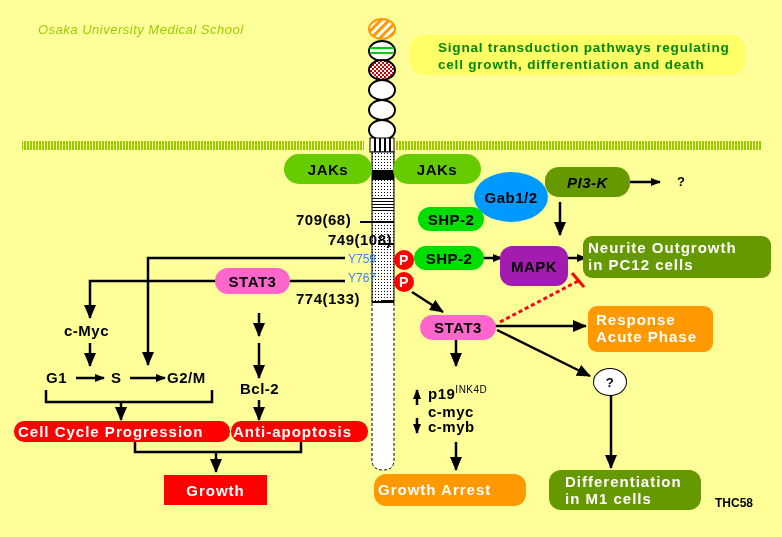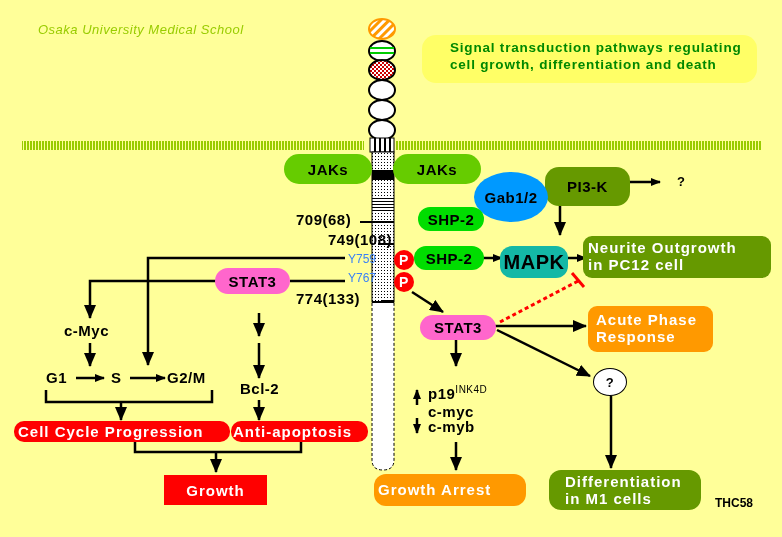--- a/index.html
+++ b/index.html
@@ -16,21 +16,21 @@
   .lbl { font-weight:bold; font-size:15px; color:#000; white-space:nowrap; letter-spacing:0.5px; }
   .red { color:#3b82f6; font-size:12px; font-weight:normal; }
   svg { position:absolute; left:0; top:0; }
 </style>
 </head>
 <body>
 
 <div class="abs hdr" style="left:38px;top:22px;">
   <div>Osaka University Medical School</div>
 </div>
-<div class="abs note" style="left:422px;top:35px;width:335px;height:48px;">
+<div class="abs note" style="left:410px;top:35px;width:335px;height:40px;">
   <div>Signal transduction pathways regulating</div>
   <div>cell growth, differentiation and death</div>
 </div>
 
 <svg width="782" height="537">
   <defs>
     <pattern id="dots" width="3" height="3" patternUnits="userSpaceOnUse">
       <rect width="3" height="3" fill="#ffffff"></rect>
       <rect width="1" height="1" fill="#000"></rect>
     </pattern>
@@ -136,40 +136,40 @@
 <div class="abs lbl" style="left:296px;top:231px;margin-left:32px;">749(108)</div>
 <div class="abs lbl" style="left:296px;top:290px;">774(133)</div>
 <div class="abs red" style="left:348px;top:252px;">Y759</div>
 <div class="abs red" style="left:348px;top:271px;">Y767</div>
 <div class="abs pill" style="left:394px;top:250px;width:20px;height:20px;border-radius:50%;background:#ff0000;color:#fff;font-size:14px;">P</div>
 <div class="abs pill" style="left:394px;top:272px;width:20px;height:20px;border-radius:50%;background:#ff0000;color:#fff;font-size:14px;">P</div>
 
 <div class="abs pill" style="left:284px;top:154px;width:88px;height:30px;border-radius:15px;background:#66cc00;font-size:15px;">JAKs</div>
 <div class="abs pill" style="left:393px;top:154px;width:88px;height:30px;border-radius:15px;background:#66cc00;font-size:15px;">JAKs</div>
 
-<div class="abs pill" style="left:545px;top:167px;width:85px;height:39px;border-radius:14px;background:#669900;font-size:15px;">PI3-K</div>
+<div class="abs pill" style="left:545px;top:167px;width:85px;height:30px;border-radius:14px;background:#669900;font-size:15px;font-style:italic;">PI3-K</div>
 <div class="abs pill" style="left:474px;top:172px;width:74px;height:50px;border-radius:50%;background:#0099ff;font-size:15px;">Gab1/2</div>
 <div class="abs lbl" style="left:677px;top:174px;font-size:13px;">?</div>
 
 <div class="abs pill" style="left:418px;top:207px;width:66px;height:24px;border-radius:12px;background:#00dd00;font-size:15px;">SHP-2</div>
 <div class="abs pill" style="left:414px;top:246px;width:70px;height:24px;border-radius:12px;background:#00dd00;font-size:15px;">SHP-2</div>
 
-<div class="abs pill" style="left:500px;top:246px;width:68px;height:32px;border-radius:12px;background:#14b8a6;font-size:20px;">MAPK</div>
+<div class="abs pill" style="left:500px;top:246px;width:68px;height:40px;border-radius:12px;background:#a21caf;font-size:15px;">MAPK</div>
 
 <div class="abs box" style="left:583px;top:236px;width:188px;height:42px;background:#669900;padding:3px 0 0 5px;">
   <div>Neurite Outgrowth</div>
-  <div>in PC12 cell</div>
+  <div>in PC12 cells</div>
 </div>
 
 <div class="abs pill" style="left:215px;top:268px;width:75px;height:26px;border-radius:13px;background:#ff66cc;font-size:15px;">STAT3</div>
 <div class="abs pill" style="left:420px;top:315px;width:76px;height:25px;border-radius:13px;background:#ff66cc;font-size:15px;">STAT3</div>
 
 <div class="abs box" style="left:588px;top:306px;width:125px;height:46px;background:#ff9900;padding:5px 0 0 8px;">
+  <div>Response</div>
   <div>Acute Phase</div>
-  <div>Response</div>
 </div>
 
 <div class="abs pill" style="left:593px;top:368px;width:34px;height:28px;border-radius:50%;background:#fff;border:1.5px solid #000;font-size:13px;">?</div>
 
 <div class="abs lbl" style="left:64px;top:322px;">c-Myc</div>
 <div class="abs lbl" style="left:46px;top:369px;">G1</div>
 <div class="abs lbl" style="left:111px;top:369px;">S</div>
 <div class="abs lbl" style="left:167px;top:369px;">G2/M</div>
 <div class="abs lbl" style="left:240px;top:380px;">Bcl-2</div>
 

